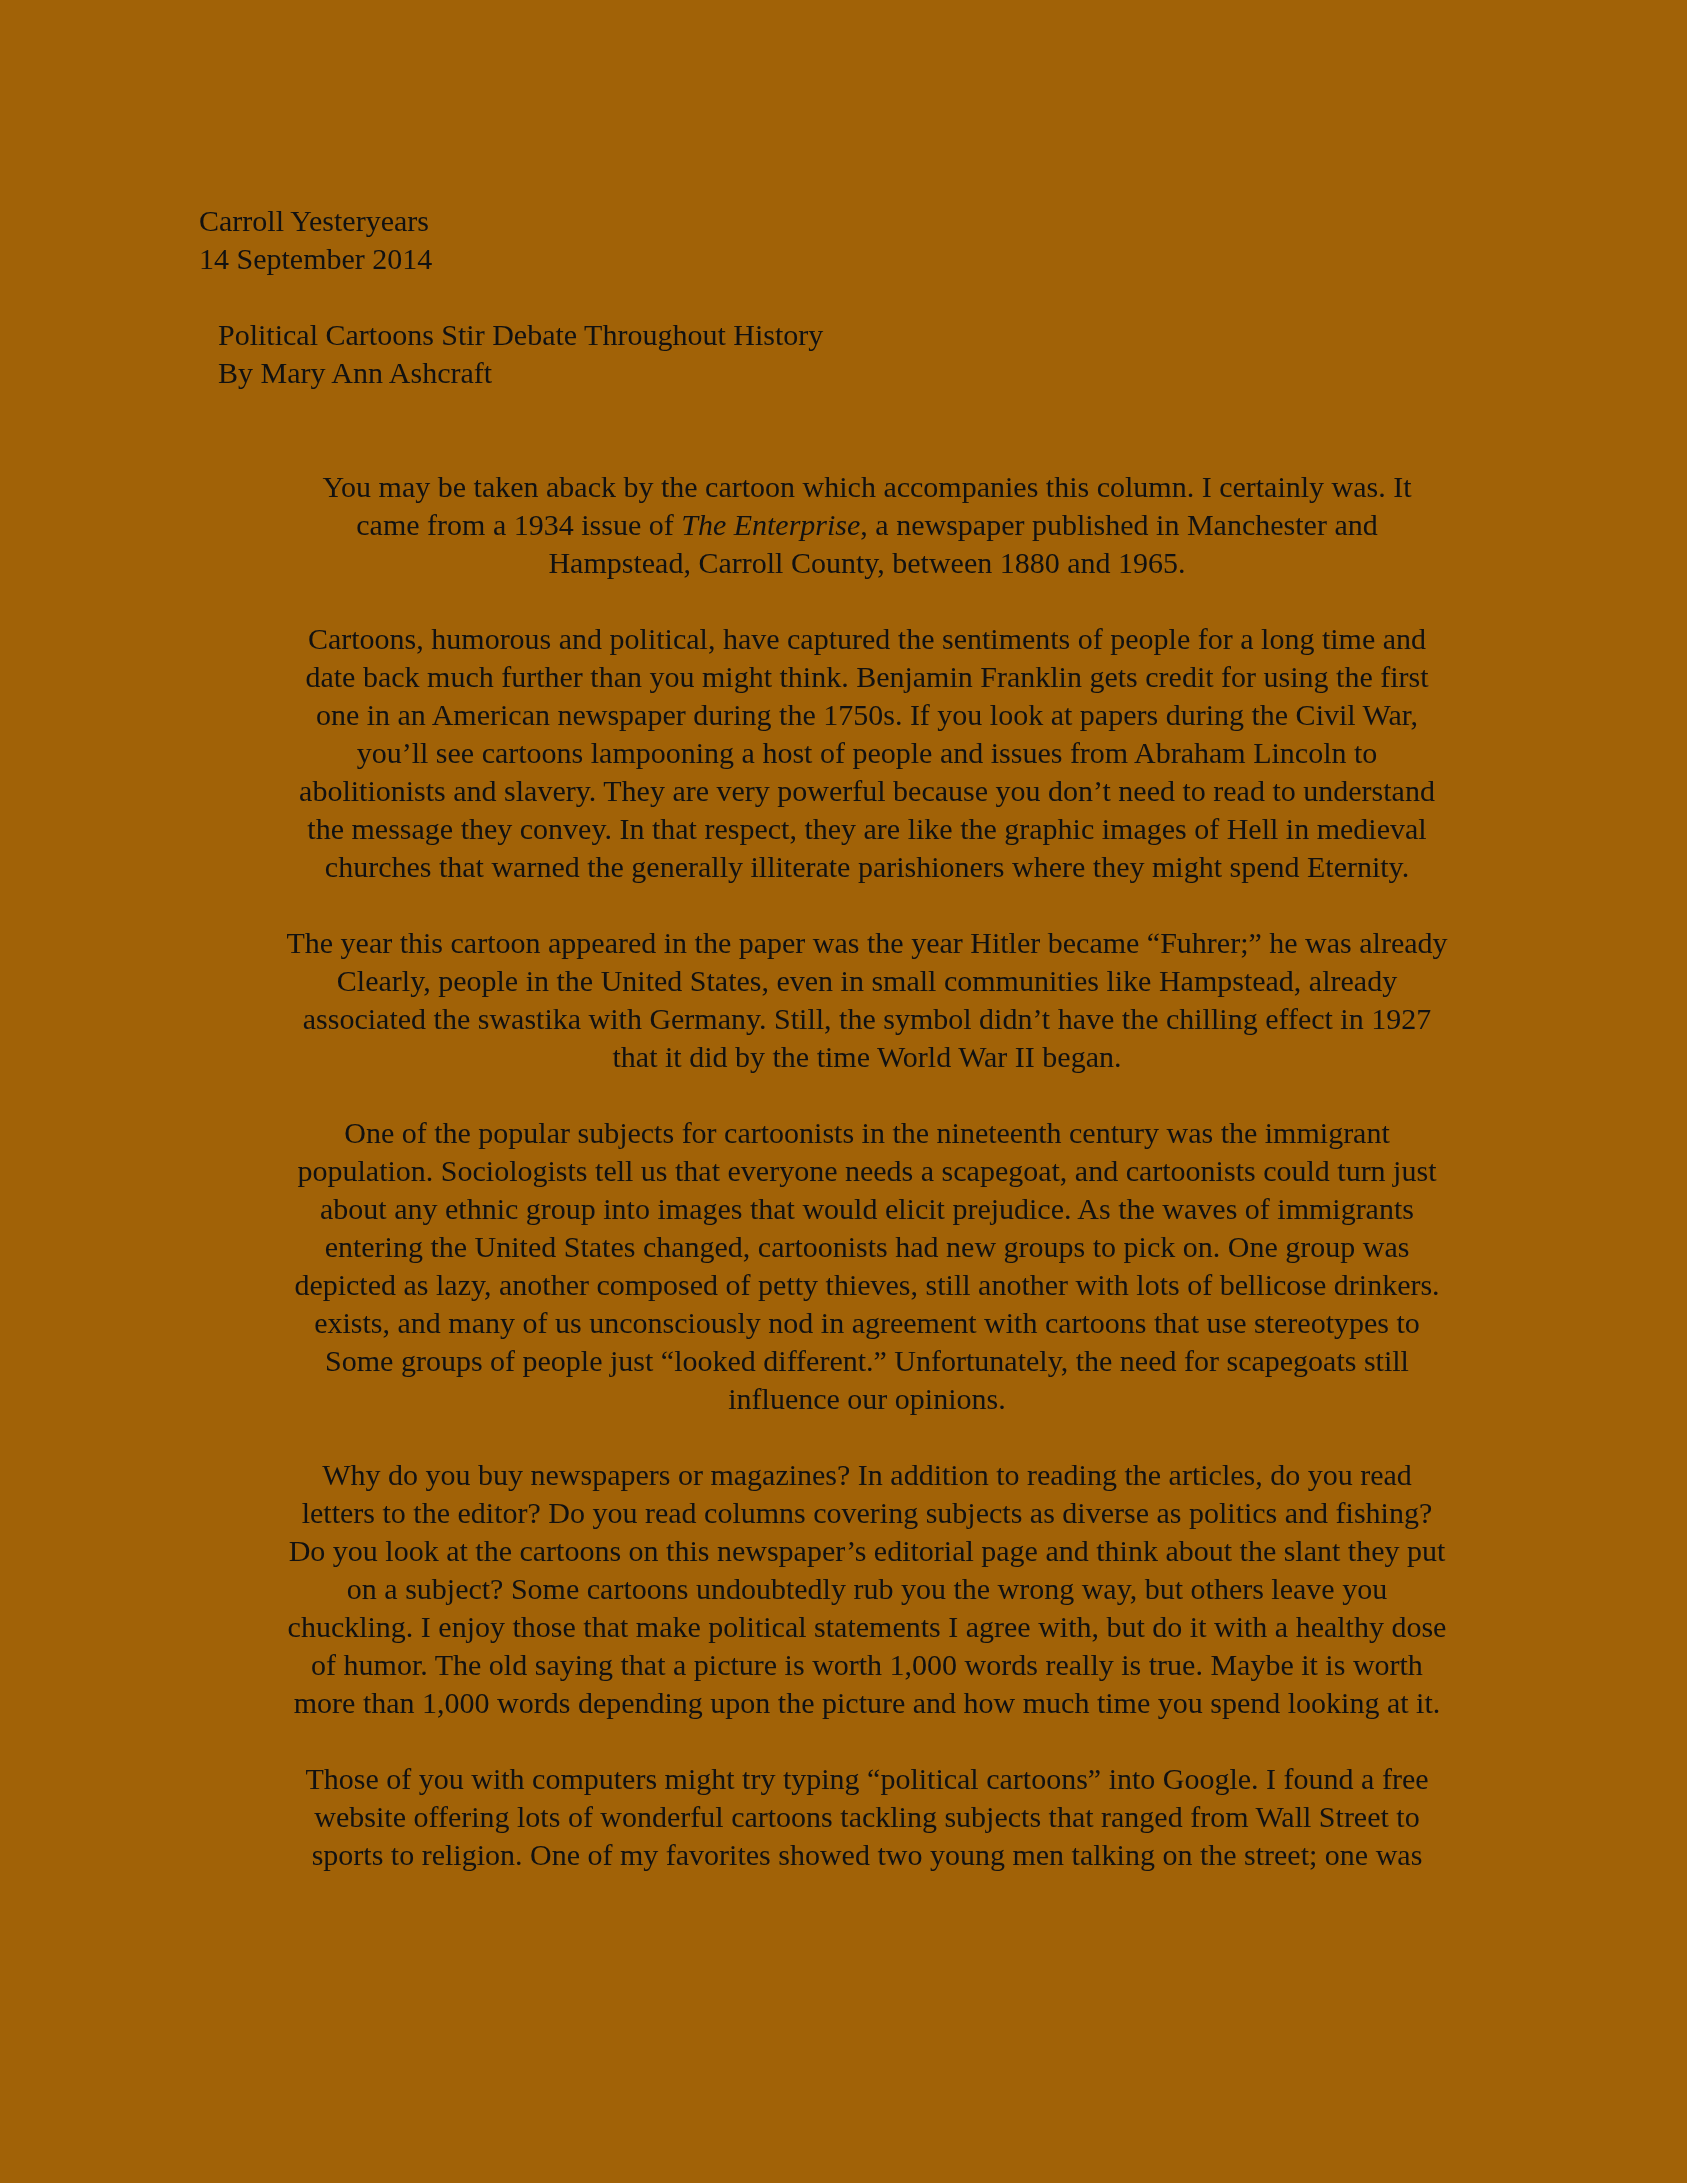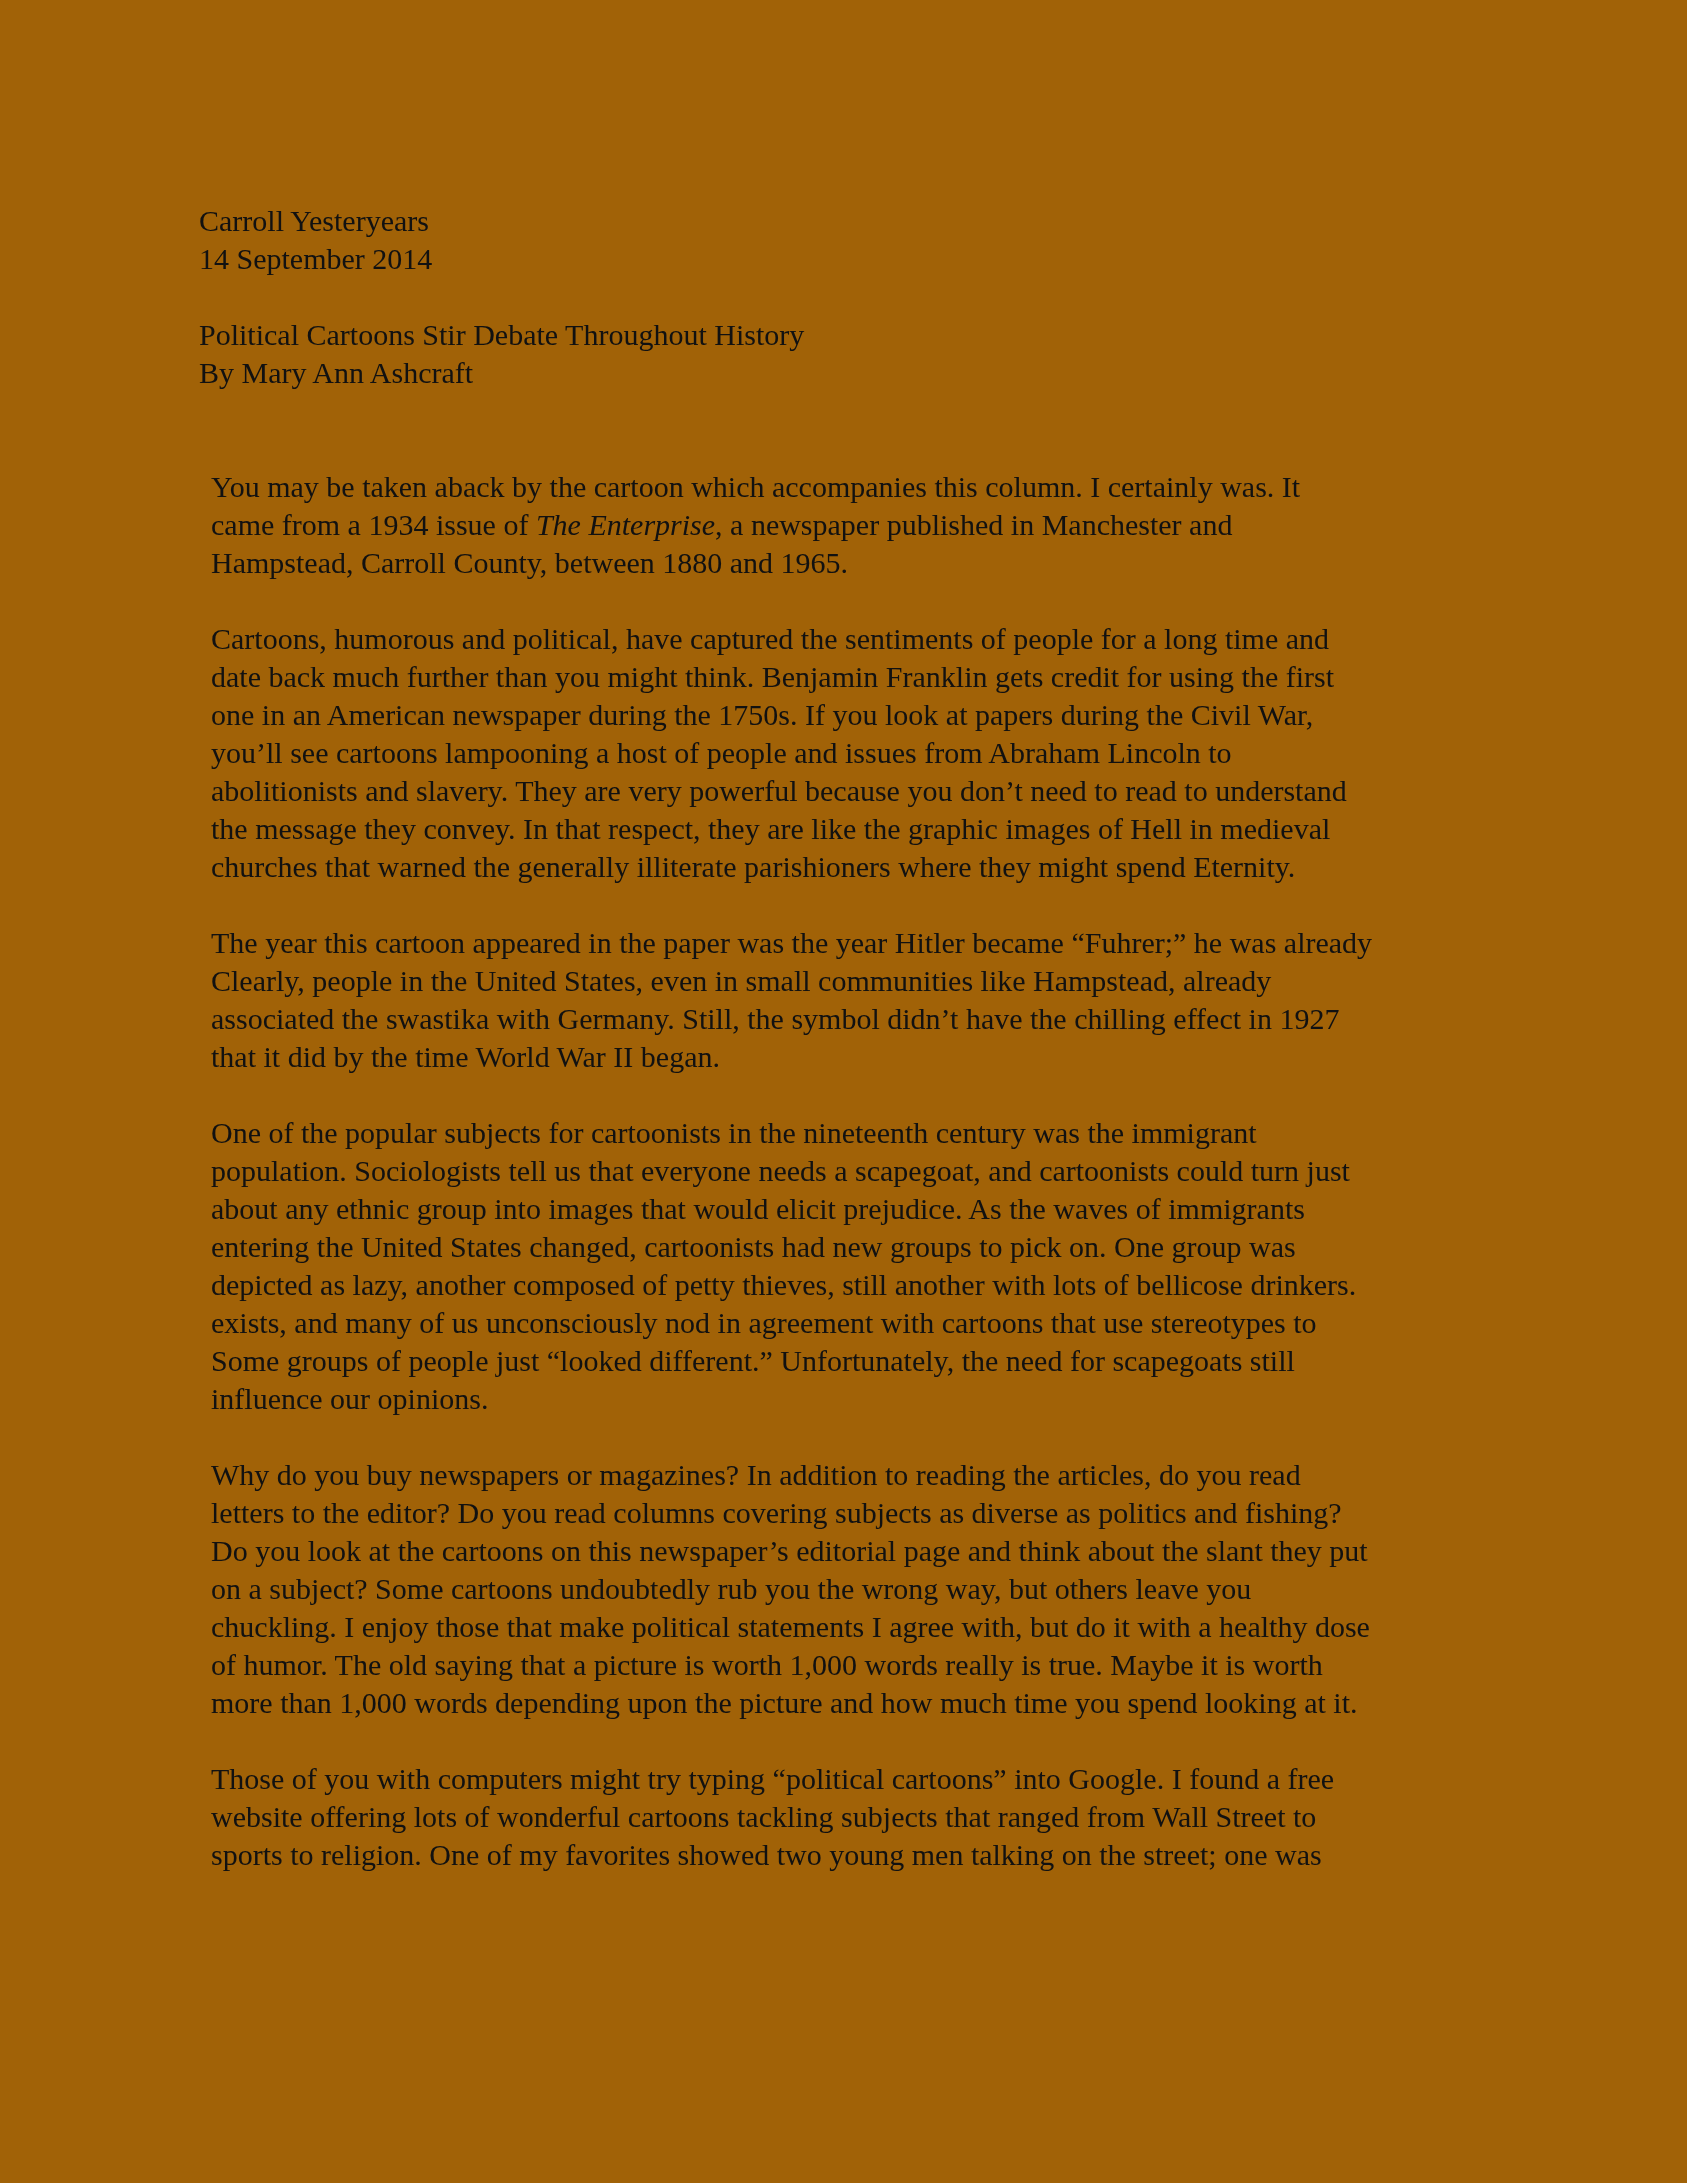--- a/index.html
+++ b/index.html
@@ -32,23 +32,25 @@
     }
     .line {
       display: block;
       white-space: nowrap;
     }
     .header-block {
       margin: 0;
     }
     .title-block {
       margin-top: 38px;
+      margin-left: 19px;
     }
     .para {
-      margin: 12px;
+      margin: 0;
+      text-align: center;
     }
     .para-first {
       margin-top: 76px;
     }
     .para + .para {
       margin-top: 38px;
     }
     em {
     }
   </style>

